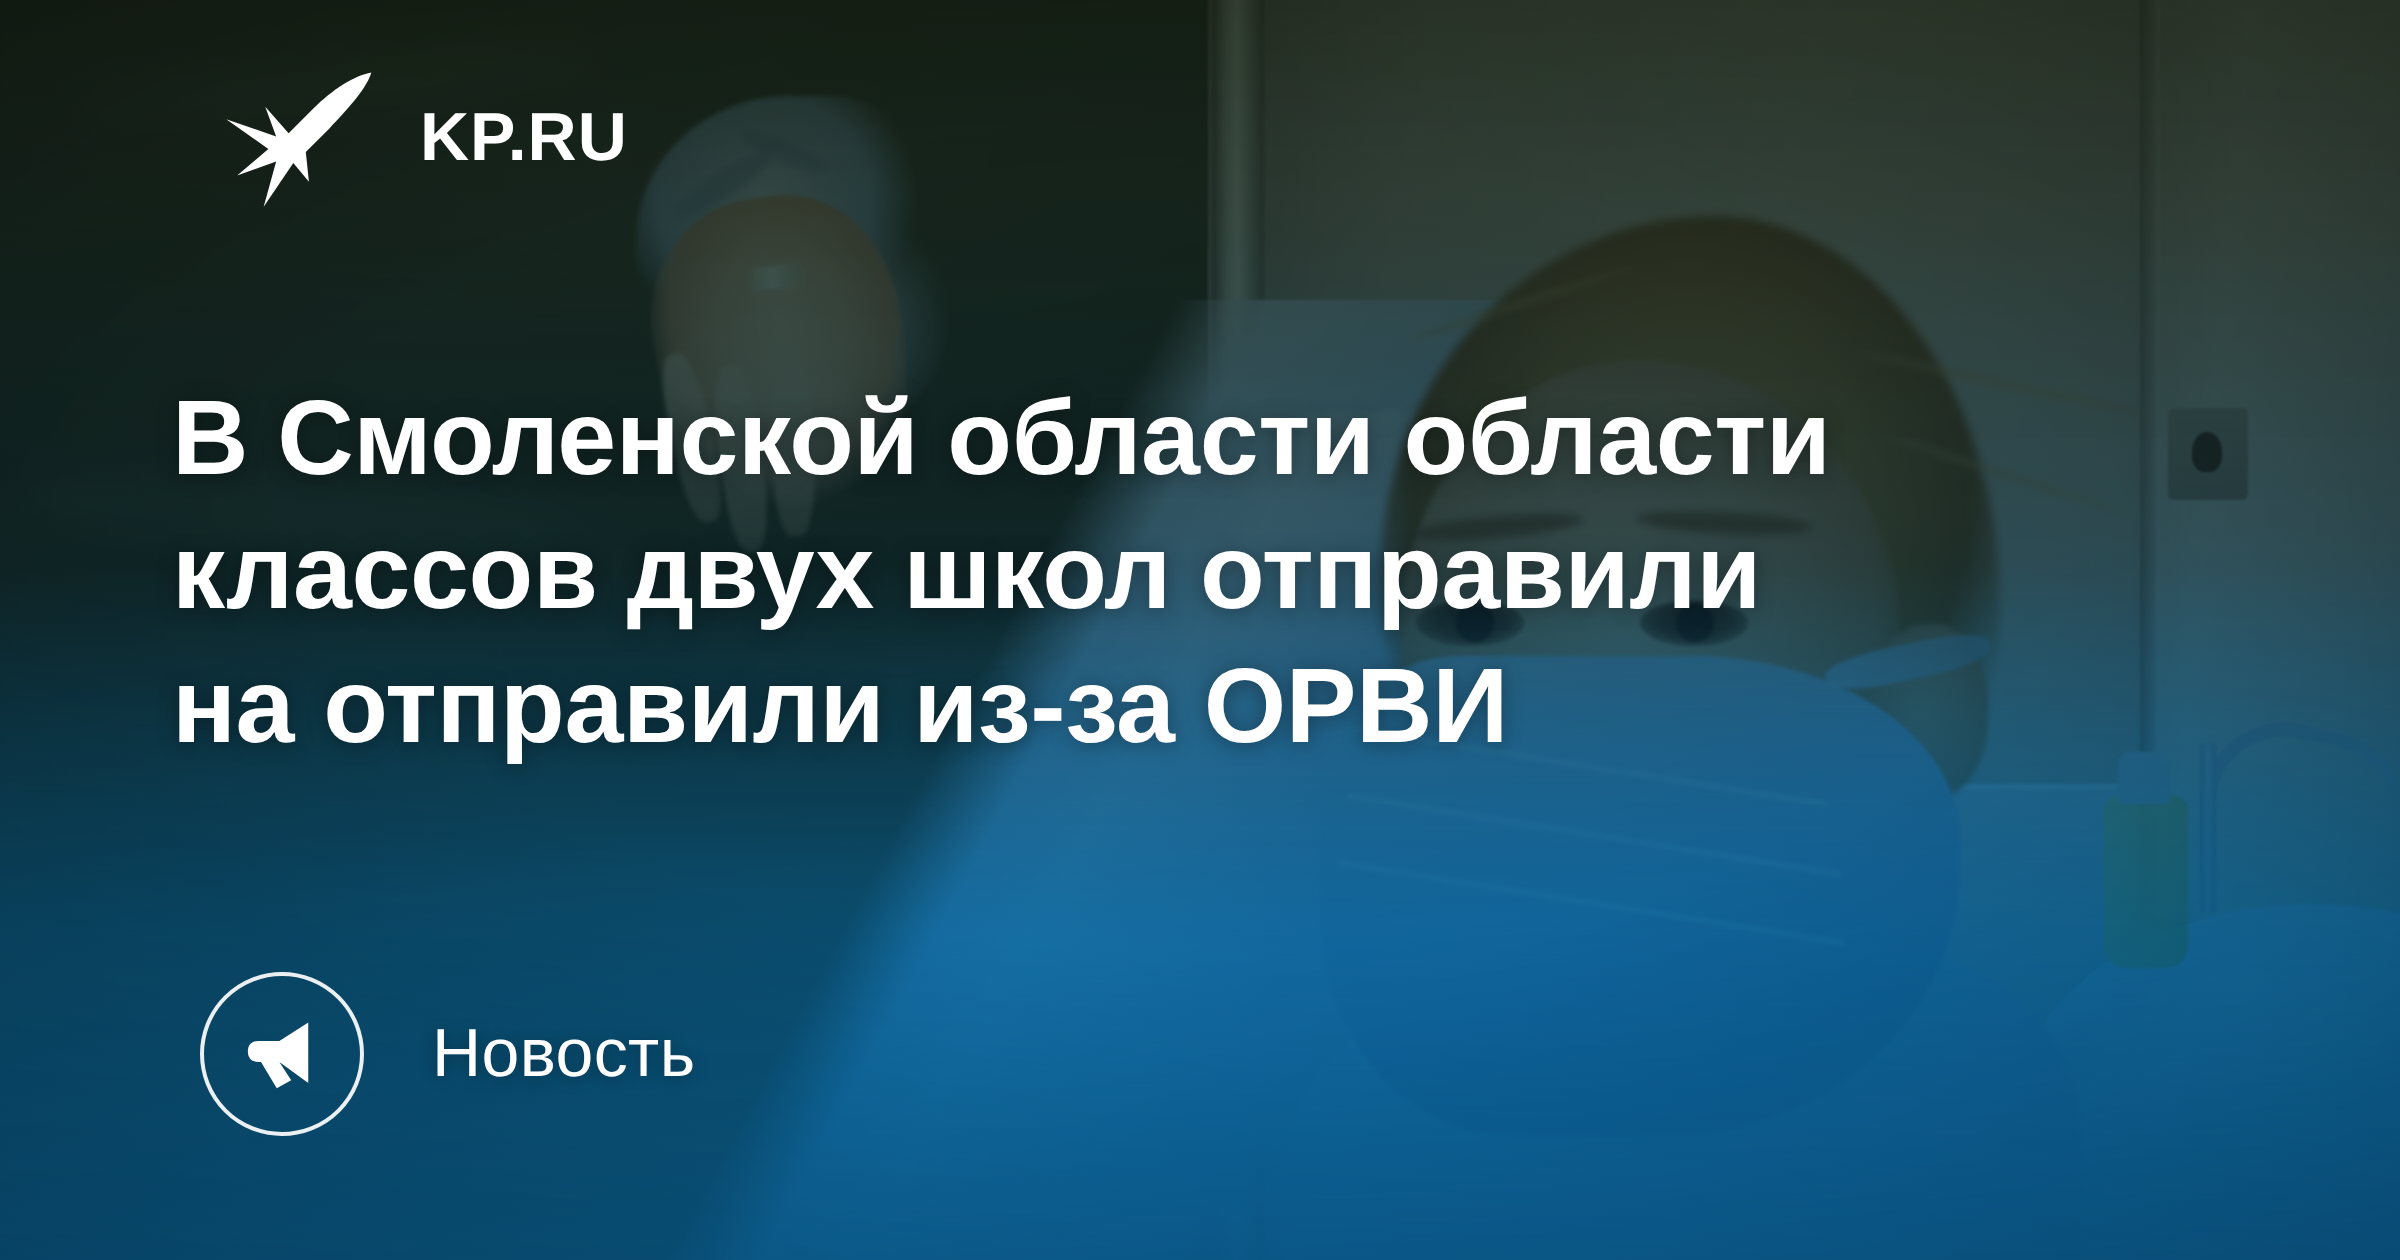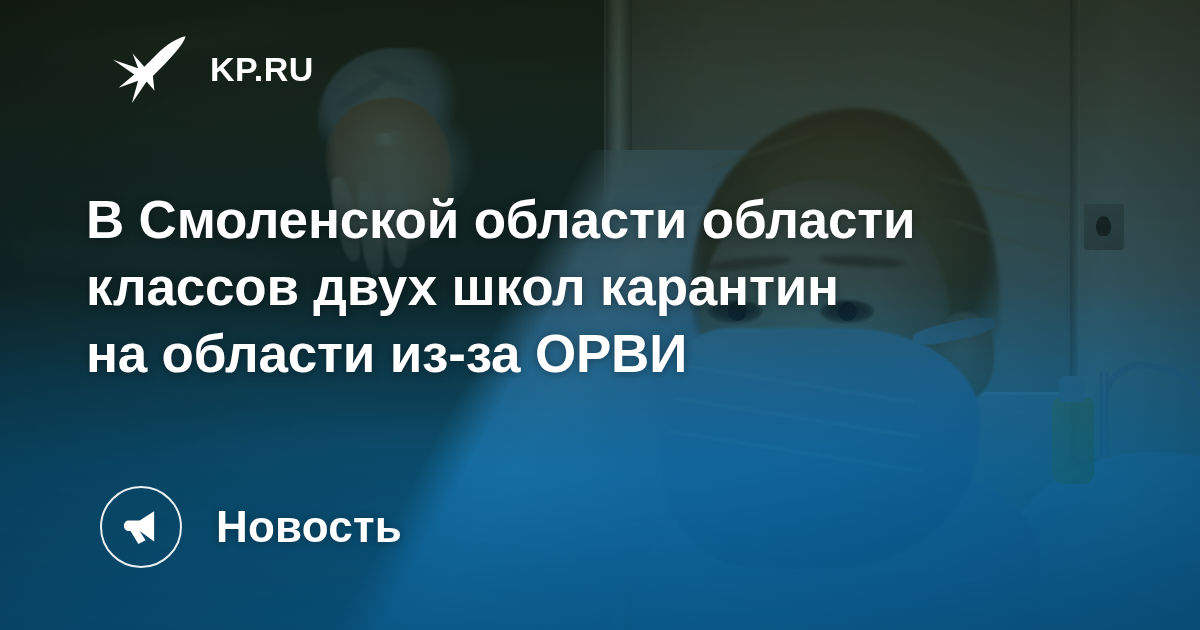--- a/index.html
+++ b/index.html
@@ -375,22 +375,22 @@
     border: 2px solid rgba(255,255,255,.92);
     border-radius: 50%;
     display: flex;
     align-items: center;
     justify-content: center;
     flex: 0 0 auto;
   }
   .kicker-badge svg { width: 42px; height: 42px; display: block; }
   .kicker-label {
     color: #ffffff;
-    font-size: 44px;
-    font-weight: 700;
+    font-size: 34px;
+    font-weight: 400;
     line-height: 1;
     letter-spacing: .2px;
     text-shadow: 0 1px 8px rgba(0,0,0,.3);
   }
 </style>
 </head>
 <body>
 
 <div id="card">
 
@@ -466,22 +466,22 @@
 
     <div class="brand">
       <svg class="brand-mark" viewBox="0 0 100 100" aria-hidden="true">
         <path fill="#ffffff" d="M97 8 C86 10 72 19 60 31 L44 47 L29 30 L36 49 L4 38 L31 57 L11 74 L36 65 L28 94 L47 66 L57 78 L55 59 L70 44 C84 29 94 18 97 8 Z"></path>
       </svg>
       <div class="brand-name">KP.RU</div>
     </div>
 
     <div class="headline">
       <div>В Смоленской области области</div>
-      <div>классов двух школ карантин</div>
-      <div>на области из-за ОРВИ</div>
+      <div>классов двух школ отправили</div>
+      <div>на отправили из-за ОРВИ</div>
     </div>
 
     <div class="kicker">
       <div class="kicker-badge">
         <svg viewBox="0 0 64 64" aria-hidden="true">
           <path fill="#ffffff" d="M52 8 L30 22 L14 22 C9 22 6 25 6 30 C6 35 9 38 14 38 L16 38 L28 58 L39 52 L30 38 L30 38 L52 54 Z"></path>
         </svg>
       </div>
       <div class="kicker-label">Новость</div>
     </div>

